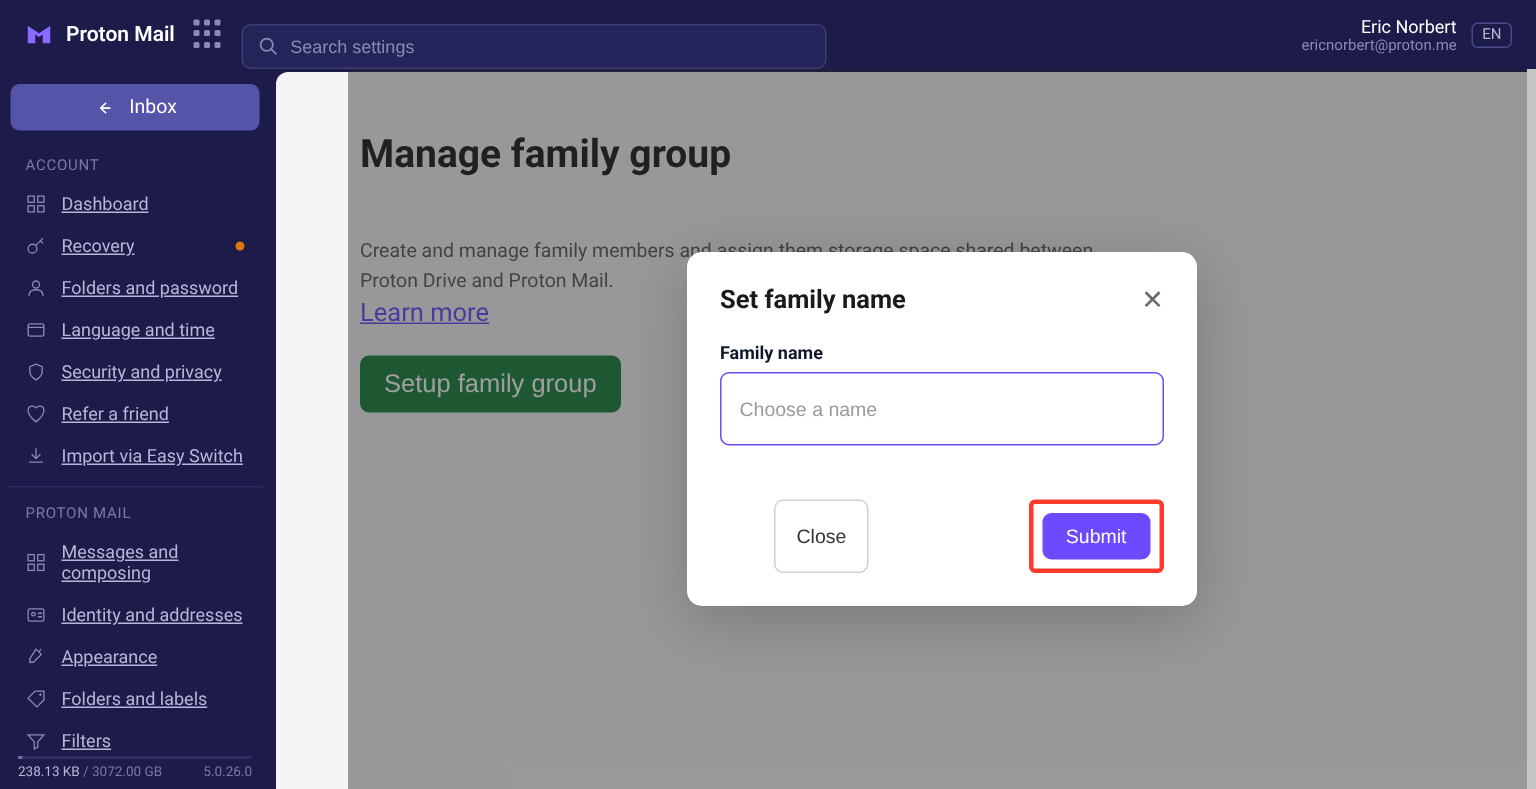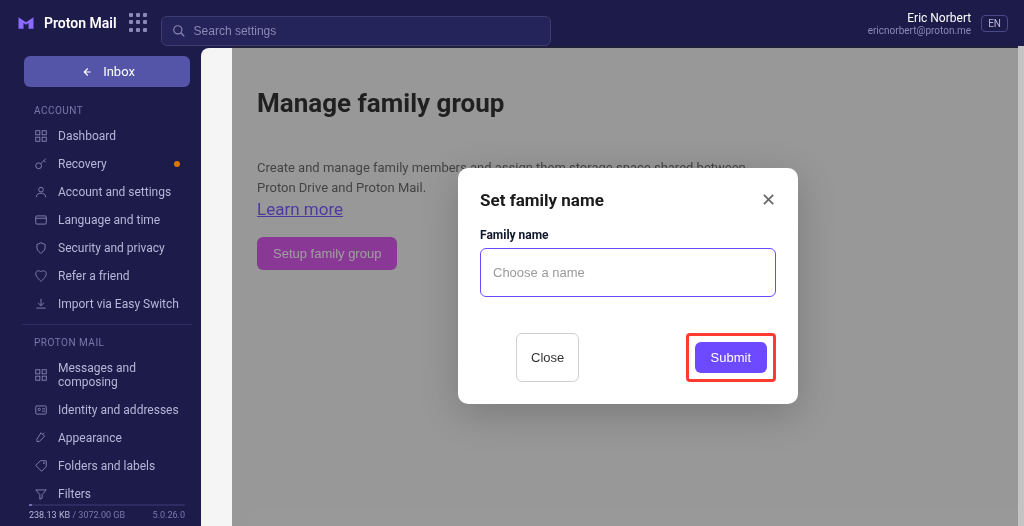--- a/index.html
+++ b/index.html
@@ -97,21 +97,20 @@
     .lang-badge {
       border: 1px solid #4a498a;
       border-radius: 4px;
       padding: 2px 6px;
       color: #b8b6d9;
       font-size: 10px;
     }
     .main-layout {
       display: flex;
       height: calc(100% - 46px);
-      padding-left: 17px;
     }
     .sidebar {
       width: 180px;
       background: #1c1b4a;
       padding: 10px 5px 0 5px;
       display: flex;
       flex-direction: column;
       position: relative;
     }
     .inbox-btn {
@@ -141,20 +140,21 @@
     }
     .nav-item {
       display: flex;
       align-items: center;
       padding: 7px 12px;
       color: #b8b6d9;
       font-size: 12px;
       cursor: pointer;
       gap: 10px;
       position: relative;
+      text-decoration: underline;
     }
     .nav-item svg {
       width: 14px;
       height: 14px;
       stroke: #8b89b6;
       fill: none;
       flex-shrink: 0;
     }
     .nav-dot {
       width: 6px;
@@ -221,26 +221,26 @@
     .learn-more {
       color: #6d4aff;
       text-decoration: underline;
       font-size: 17px;
       display: inline-block;
       margin-top: 2px;
       cursor: pointer;
     }
     .setup-btn {
       margin-top: 18px;
-      background: #d946ef;
+      background: #15803d;
       color: #fff;
       border: none;
       border-radius: 6px;
       padding: 9px 16px;
-      font-size: 13px;
+      font-size: 17px;
       cursor: pointer;
     }
     .modal-overlay {
       position: absolute;
       top: 46px;
       left: 184px;
       right: 0;
       bottom: 0;
       background: rgba(40, 40, 40, 0.45);
       display: flex;
@@ -400,21 +400,21 @@
           <path d="M12 11 L20 3 M17 6 L20 9" stroke-width="1.5"></path>
         </svg>
       <span>Recovery</span>
       <span class="nav-dot"></span>
     </div>
     <div class="nav-item">
       <svg viewBox="0 0 24 24">
           <circle cx="12" cy="8" r="4" stroke-width="1.5"></circle>
           <path d="M4 21 C4 16 8 14 12 14 C16 14 20 16 20 21" stroke-width="1.5"></path>
         </svg>
-      <span>Account and settings</span>
+      <span>Folders and password</span>
     </div>
     <div class="nav-item">
       <svg viewBox="0 0 24 24">
           <rect x="3" y="5" width="18" height="14" rx="2" stroke-width="1.5"></rect>
           <path d="M3 9 L21 9" stroke-width="1.5"></path>
         </svg>
       <span>Language and time</span>
     </div>
     <div class="nav-item">
       <svg viewBox="0 0 24 24">

